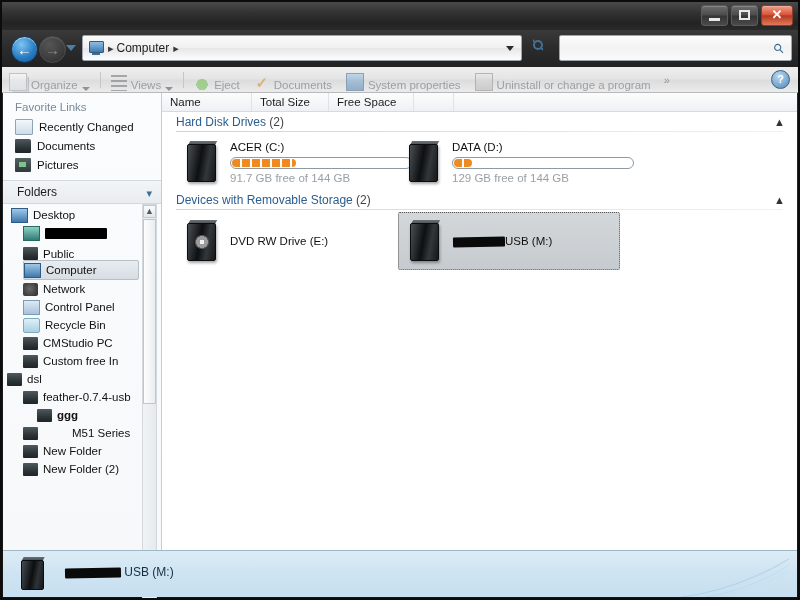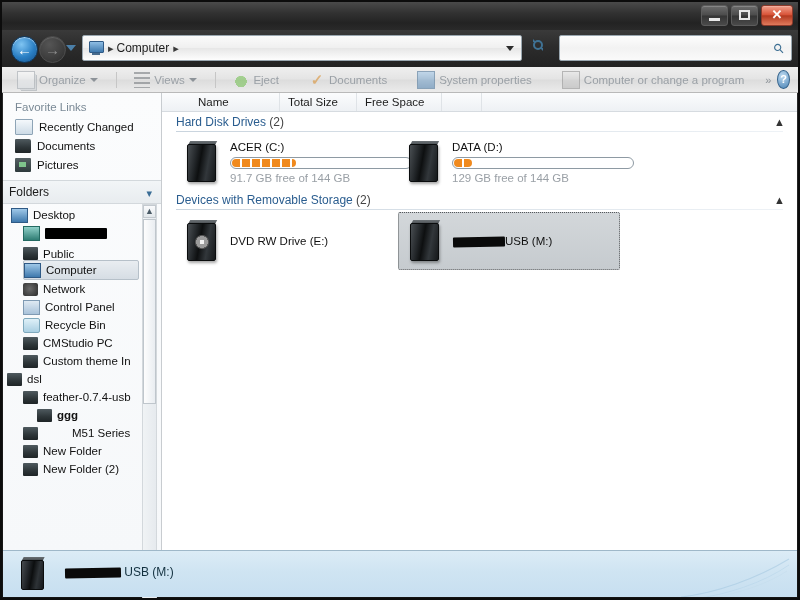--- a/index.html
+++ b/index.html
@@ -53,21 +53,21 @@
   .searchbox{position:absolute;left:557px;top:5px;width:233px;height:26px;box-sizing:border-box;
              background:linear-gradient(180deg,#fdfdfd 0%,#f2f2f2 50%,#fafafa 100%);
              border:1px solid #9aa7b0;border-radius:2px;display:flex;align-items:center;}
   .searchbox input{border:0;outline:0;background:transparent;flex:1;margin-left:7px;font-size:12px;color:#333;}
   .searchicon{margin-right:7px;color:#3d6f93;font-size:13px;transform:rotate(-45deg);}
 
   
   .cmdbar{position:absolute;left:0;top:65px;right:0;height:25px;
           background:linear-gradient(180deg,#efefef 0%,#e4e4e4 48%,#dcdcdc 52%,#ebebeb 100%);
           border-bottom:1px solid #b9b9b9;display:flex;align-items:center;}
-  .cmd{display:flex;align-items:center;height:22px;padding:0 15px;color:#9aa0a6;font-size:11.5px;white-space:nowrap;}
+  .cmd{display:flex;align-items:flex-end;height:22px;padding:0 7px;color:#9aa0a6;font-size:11.5px;white-space:nowrap;}
   .cmd .ci{width:16px;height:16px;margin-right:4px;position:relative;flex:none;opacity:.55;}
   .cmd .dd{margin-left:4px;width:0;height:0;border-left:4px solid transparent;border-right:4px solid transparent;border-top:4px solid #8d9399;}
   .ci.organize{background:linear-gradient(180deg,#fdfdfd,#d8dde2);border:1px solid #9fa6ad;box-shadow:2px 2px 0 -1px #c9ced3, 3px 3px 0 -1px #9fa6ad;}
   .ci.views{background:repeating-linear-gradient(180deg,#6f7479 0 2px,transparent 2px 5px);}
   .ci.eject{background:radial-gradient(circle at 50% 60%,#6dbd4a 0 45%,transparent 46%);}
   .ci.props{color:#d98a25;font:700 15px/16px "Liberation Sans",sans-serif;text-align:center;}
   .ci.sysprops{background:linear-gradient(180deg,#9fc6e8,#4b7fae);border:1px solid #3d6a92;}
   .ci.uninst{background:linear-gradient(180deg,#e8e8e8,#b5b5b5);border:1px solid #8c8c8c;}
   .cmdsep{width:1px;height:16px;background:#c6c6c6;margin:0 3px;}
   .chev{color:#8d9399;font-size:11px;padding:0 6px;}
@@ -83,21 +83,21 @@
   .fav-item .fi{width:16px;height:14px;margin-right:6px;flex:none;position:relative;}
   .fi.recent{background:linear-gradient(180deg,#f4f8fb,#cddbe6);border:1px solid #8ea4b6;border-radius:1px;}
   .fi.folderdark{background:linear-gradient(180deg,#4f5a5f 0%,#2d3538 60%,#1e2426 100%);border-radius:1px 2px 1px 1px;}
   .fi.pictures{background:linear-gradient(180deg,#556063 0%,#2e3a3c 100%);border-radius:1px;}
   .fi.pictures:after{content:"";position:absolute;left:4px;top:4px;width:7px;height:5px;background:#7fc48c;}
   .fav-more{padding-left:40px;color:#111;font-size:11.5px;height:19px;line-height:19px;}
   .fav-more b{color:#333;font-weight:400;}
 
   .folders-hd{position:relative;margin-top:6px;height:22px;border-top:1px solid #d3d8dc;border-bottom:1px solid #d3d8dc;
               background:linear-gradient(180deg,#f2f5f7,#e8ecef);display:flex;align-items:center;}
-  .folders-hd span{padding-left:6px;color:#1c1c1c;font-size:12px;}
+  .folders-hd span{padding-left:14px;color:#1c1c1c;font-size:12px;}
   .folders-hd .fchev{position:absolute;right:9px;top:6px;color:#3b6d96;font-size:11px;}
   .treewrap{position:relative;height:calc(100% - 59px);overflow:hidden;}
   .tree-item{display:flex;align-items:center;height:18px;font-size:11.5px;color:#111;white-space:nowrap;}
   .tree-item .ti{width:15px;height:13px;margin-right:5px;flex:none;position:relative;}
   .ti.desktop{background:linear-gradient(180deg,#9fc8e8,#3f79ad);border:1px solid #2f5a86;}
   .ti.user{background:linear-gradient(180deg,#8fd0c8,#2f7d74);border:1px solid #236a62;}
   .ti.folder{background:linear-gradient(180deg,#4f5a5f 0%,#2d3538 60%,#1e2426 100%);border-radius:1px;}
   .ti.computer{background:linear-gradient(180deg,#9fc8e8,#3f79ad);border:1px solid #2f5a86;}
   .ti.network{background:radial-gradient(circle at 45% 45%,#6a6a6a,#2b2b2b);border-radius:2px;}
   .ti.cpanel{background:linear-gradient(180deg,#dfe9f2,#a8c2da);border:1px solid #7f9ab3;}
@@ -233,21 +233,21 @@
     <div class="cmd">
       <span class="ci props">✓</span>
       <span>Documents</span>
     </div>
     <div class="cmd">
       <span class="ci sysprops"></span>
       <span>System properties</span>
     </div>
     <div class="cmd">
       <span class="ci uninst"></span>
-      <span>Computer or change a program</span>
+      <span>Uninstall or change a program</span>
     </div>
     <span class="chev">»</span>
     <div class="helpbtn">
       <span>?</span>
     </div>
   </div>
 
   <div class="nav-pane">
     <div class="fav-title">Favorite Links</div>
     <div id="fav-list">
@@ -299,21 +299,21 @@
           <div class="tree-item" style="margin-left: 20px; margin-right: 22px;">
             <span class="ti recycle"></span>
             <span>Recycle Bin</span>
           </div>
           <div class="tree-item" style="margin-left: 20px; margin-right: 22px;">
             <span class="ti folder"></span>
             <span>CMStudio PC</span>
           </div>
           <div class="tree-item" style="margin-left: 20px; margin-right: 22px;">
             <span class="ti folder"></span>
-            <span>Custom theme In</span>
+            <span>Custom free In</span>
           </div>
           <div class="tree-item" style="margin-left: 4px; margin-right: 22px;">
             <span class="ti folder"></span>
             <span>dsl</span>
           </div>
           <div class="tree-item" style="margin-left: 20px; margin-right: 22px;">
             <span class="ti folder"></span>
             <span>feather-0.7.4-usb</span>
           </div>
           <div class="tree-item" style="margin-left: 34px; margin-right: 22px; font-weight: bold;">
@@ -336,21 +336,21 @@
       <div class="treescroll">
         <div class="tsbtn up">▲</div>
         <div class="tsthumb" style="top:14px;height:185px;"></div>
 
       </div>
     </div>
   </div>
 
   <div class="list-pane">
     <div class="colhdr" id="col-header">
-        <div class="col" style="width: 90px; margin-left: 28px;">Name</div>
+        <div class="col" style="width: 90px;">Name</div>
         <div class="col" style="width: 77px;">Total Size</div>
         <div class="col" style="width: 85px;">Free Space</div>
         <div class="col" style="width: 40px;"></div>
       </div>
     <div id="groups">
         <div class="grp">
           <span class="gl"><span>Hard Disk Drives</span><b> (2)</b></span>
           <span class="gchev">▲</span>
         </div>
         <div class="row" style="padding-left: 14px;">

